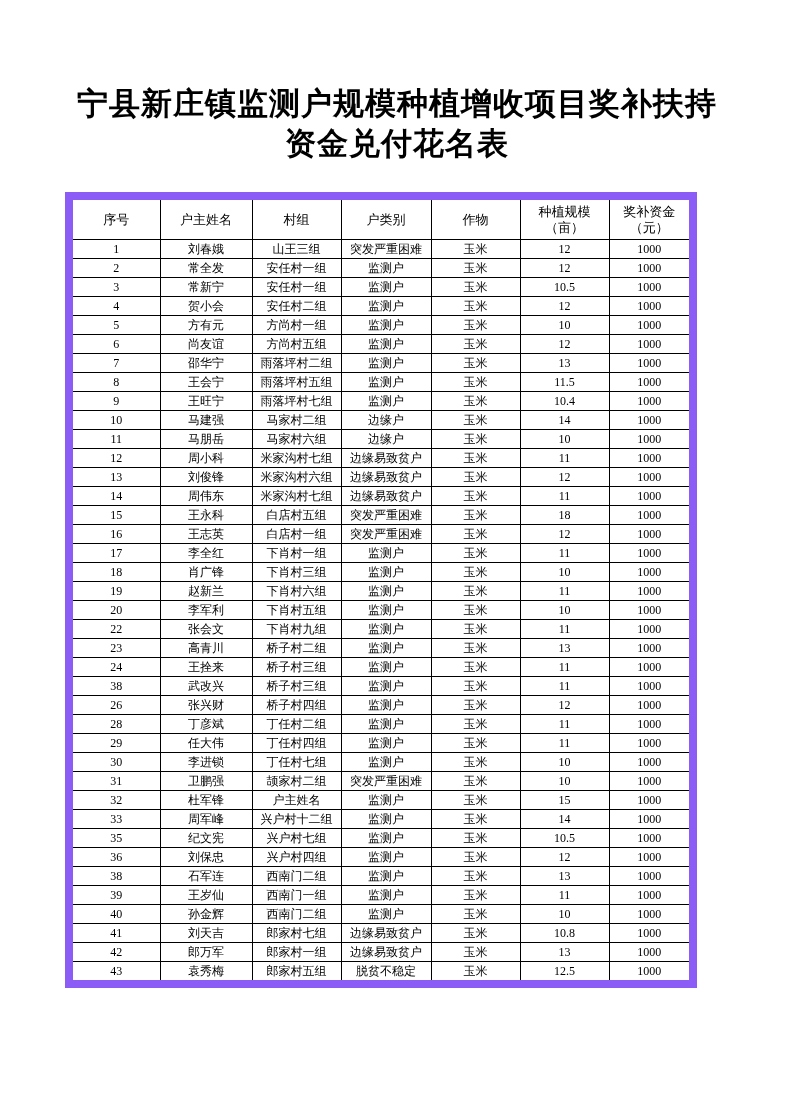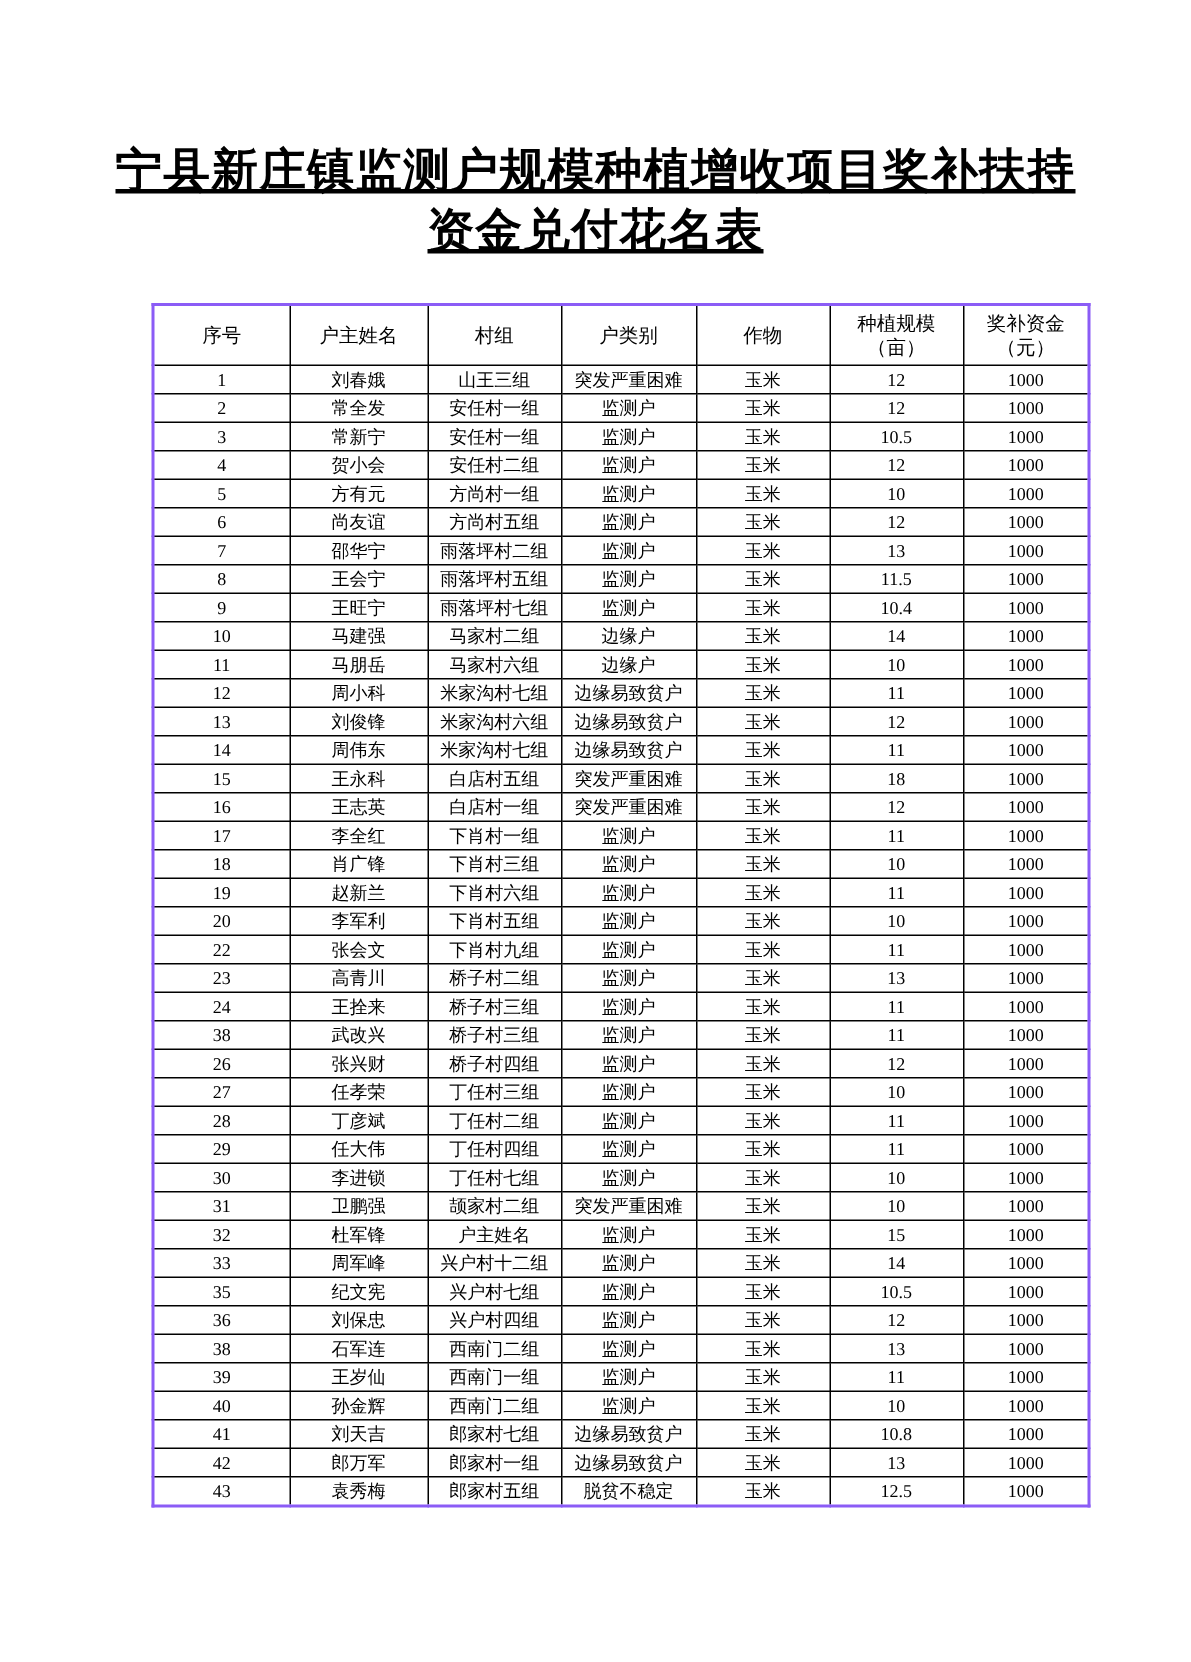--- a/index.html
+++ b/index.html
@@ -10,36 +10,35 @@
   .page {
     position: relative;
     width: 794px;
     height: 1108px;
     background: #ffffff;
     overflow: hidden;
     font-family: "Liberation Serif", "DejaVu Serif", serif;
     color: #000;
   }
   .doc-title {
-    margin: 12px;
+    margin: 2px;
     padding-top: 82px;
     text-align: center;
     font-size: 31px;
     font-weight: bold;
     line-height: 40px;
     letter-spacing: 1px;
     font-family: "Liberation Serif", "DejaVu Serif", serif;
-    text-decoration: underline;
   }
   table.roster {
     border-collapse: collapse;
     table-layout: fixed;
     width: 624px;
-    margin: 28px 0 0 101px;
-    border: 2px solid #8b5cf6;
+    margin: 28px 0 0 65px;
+    border: 8px solid #8b5cf6;
   }
   table.roster th,
   table.roster td {
     border: 1px solid #000;
     text-align: center;
     vertical-align: middle;
     padding: 0;
     overflow: hidden;
   }
   table.roster th {
@@ -333,29 +332,20 @@
     <tr>
       <td>26</td>
       <td>张兴财</td>
       <td>桥子村四组</td>
       <td>监测户</td>
       <td>玉米</td>
       <td>12</td>
       <td>1000</td>
     </tr>
 
-    <tr>
-      <td>27</td>
-      <td>任孝荣</td>
-      <td>丁任村三组</td>
-      <td>监测户</td>
-      <td>玉米</td>
-      <td>10</td>
-      <td>1000</td>
-    </tr>
 
     <tr>
       <td>28</td>
       <td>丁彦斌</td>
       <td>丁任村二组</td>
       <td>监测户</td>
       <td>玉米</td>
       <td>11</td>
       <td>1000</td>
     </tr>

